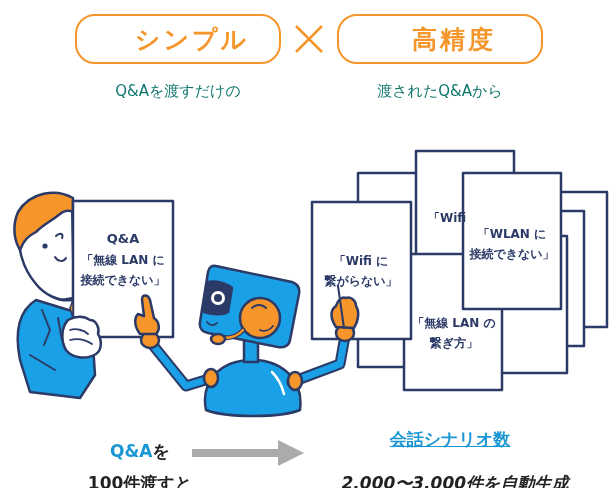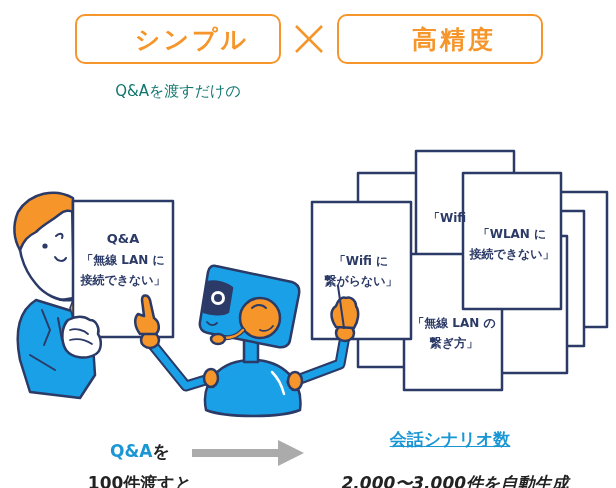--- a/index.html
+++ b/index.html
@@ -1,18 +1,18 @@
 <!DOCTYPE html>
 <html><head>
 <meta charset="utf-8">
 <style>
   html, body { margin: 0; padding: 0; background: #ffffff; }
   body { width: 616px; height: 488px; position: relative; overflow: hidden;
          font-family: "DejaVu Sans", "Liberation Sans", sans-serif; color: #333; }
-  .pill { position: absolute; top: 14px; height: 50px; border: 2px solid #f5952a; border-radius: 10px;
+  .pill { position: absolute; top: 14px; height: 50px; border: 2px solid #f5952a; border-radius: 20px;
           box-sizing: border-box; display: flex; align-items: center; justify-content: center;
           color: #f5952a; font-weight: bold; font-size: 25px; letter-spacing: 3px; padding-left: 28px; }
   #pill-left { left: 75px; width: 206px; }
   #pill-right { left: 337px; width: 206px; }
   #times { position: absolute; left: 292px; top: 22px; width: 34px; height: 34px; }
   .caption { position: absolute; top: 80px; width: 240px; text-align: center; font-size: 15px;
              line-height: 22px; color: #0f766e; }
   #cap-left { left: 58px; }
   #cap-right { left: 320px; }
   #art { position: absolute; left: 0; top: 0; width: 616px; height: 488px; }
@@ -38,20 +38,21 @@
   <line x1="30" y1="4" x2="4" y2="30" stroke="#f5952a" stroke-width="2.5"></line>
 </svg>
 <div id="pill-right" class="pill">
   <span>高精度</span>
 </div>
 
 <div id="cap-left" class="caption">
   <div>Q&amp;Aを渡すだけの</div>
 </div>
 <div id="cap-right" class="caption">
+  <div>渡されたQ&amp;Aから</div>
 </div>
 
 <svg id="art" viewBox="0 0 616 488">
   <g stroke="#2b3a66" stroke-width="2.5" stroke-linejoin="round" stroke-linecap="round">
 
     <rect x="510" y="192" width="97" height="135" fill="#fff"></rect>
     <rect x="488" y="211" width="96" height="135" fill="#fff"></rect>
     <rect x="470" y="236" width="97" height="137" fill="#fff"></rect>
     <rect x="358" y="173" width="98" height="194" fill="#fff"></rect>
     <rect x="416" y="151" width="98" height="104" fill="#fff"></rect>

